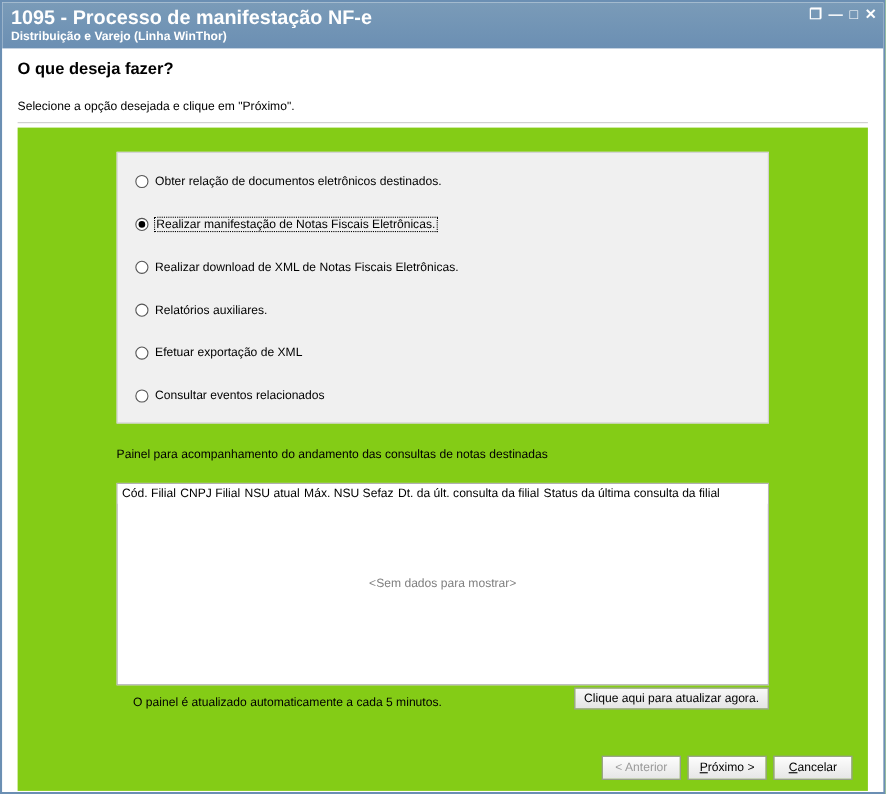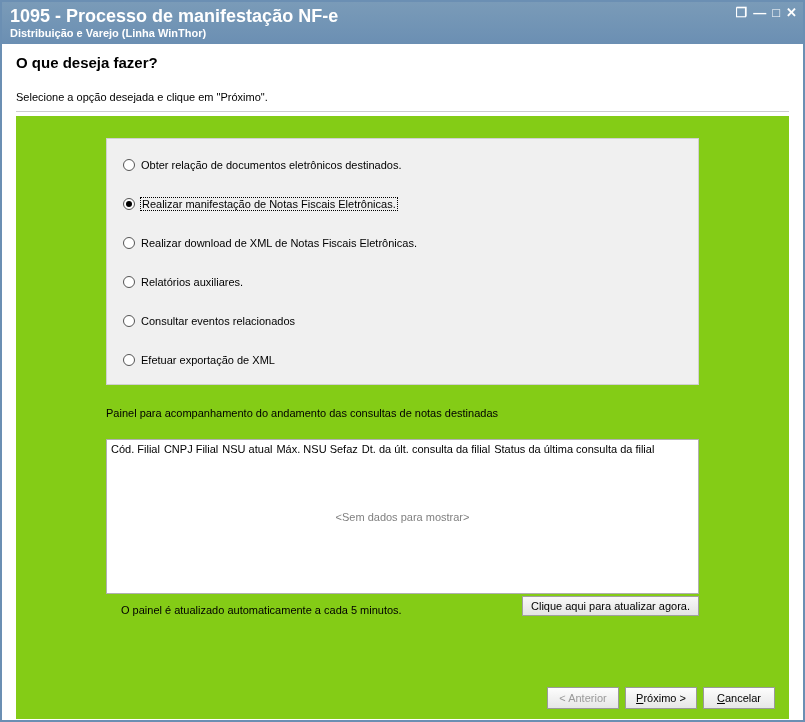--- a/index.html
+++ b/index.html
@@ -110,21 +110,21 @@
       padding: 0 1px;
     }
     .panel-label {
       font-size: 11px;
       margin-top: 22px;
       margin-bottom: 20px;
     }
     .grid-box {
       border: 1px solid #b0b0b0;
       background: #fff;
-      height: 155px;
+      height: 184px;
       position: relative;
     }
     .grid-header {
       display: flex;
       background: #fff;
       border-bottom: 0px solid #ddd;
       font-size: 11px;
       color: #000;
       padding: 3px 4px;
       gap: 4px;
@@ -212,25 +212,25 @@
       <div class="radio-row">
         <span class="radio-circle"></span>
         <span class="radio-label">Realizar download de XML de Notas Fiscais Eletrônicas.</span>
       </div>
       <div class="radio-row">
         <span class="radio-circle"></span>
         <span class="radio-label">Relatórios auxiliares.</span>
       </div>
       <div class="radio-row">
         <span class="radio-circle"></span>
+        <span class="radio-label">Efetuar exportação de XML</span>
+      </div>
+      <div class="radio-row">
+        <span class="radio-circle"></span>
         <span class="radio-label">Consultar eventos relacionados</span>
-      </div>
-      <div class="radio-row">
-        <span class="radio-circle"></span>
-        <span class="radio-label">Efetuar exportação de XML</span>
       </div>
     </div>
 
     <div class="panel-label">Painel para acompanhamento do andamento das consultas de notas destinadas</div>
 
     <div class="grid-box">
       <div class="grid-header">
         <span>Cód. Filial</span>
         <span>CNPJ Filial</span>
         <span>NSU atual</span>

